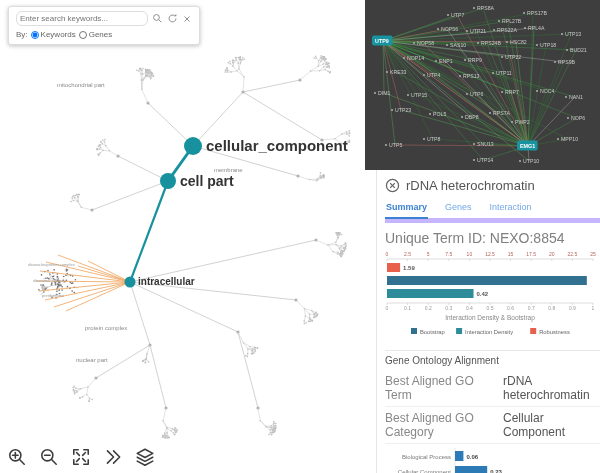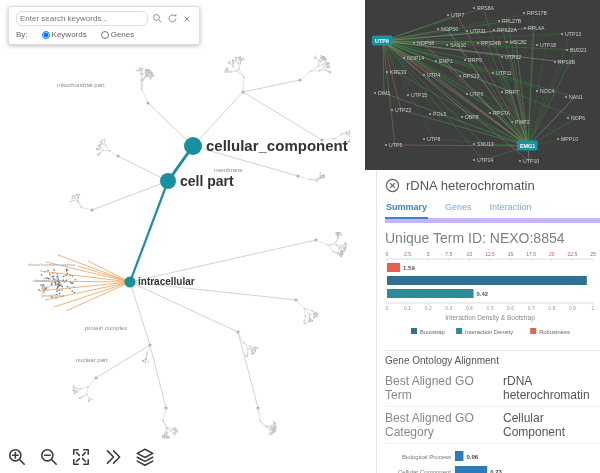--- a/index.html
+++ b/index.html
@@ -10,21 +10,21 @@
   #details-panel{position:absolute;left:376px;top:170px;width:235px;height:303px;background:#fff;
        border-left:1px solid #e6e6e6;box-sizing:border-box;padding:6px 8px;overflow:hidden;}
   
   #search-card{position:absolute;left:8px;top:6px;width:176px;background:#fff;border:1px solid #ddd;
        border-radius:3px;box-shadow:0 1px 4px rgba(0,0,0,.25);padding:4px 7px 5px;z-index:5;}
   .sc-title{font-size:10px;font-weight:bold;color:#333;margin-bottom:3px;}
   .sc-row{display:flex;align-items:center;gap:4px;}
   #search-input{flex:1;min-width:0;font-size:8px;padding:2px 3px;border:1px solid #ddd;border-radius:6px;
        color:#555;font-family:"Liberation Sans",sans-serif;}
   .sc-icon{display:inline-flex;cursor:pointer;}
-  .sc-row2{display:flex;align-items:center;gap:14px;margin-top:4px;font-size:8px;color:#666;}
+  .sc-row2{display:flex;align-items:center;gap:3px;margin-top:4px;font-size:8px;color:#666;}
   .sc-row2 label{display:inline-flex;align-items:flex-end;gap:2px;cursor:pointer;}
   .sc-row2 input{width:8px;height:8px;margin:0;}
   
   #toolbar{position:absolute;left:6px;bottom:4px;display:flex;gap:10px;align-items:center;z-index:5;}
   .tool{background:none;border:none;padding:0;width:22px;height:22px;cursor:pointer;}
   .tool svg{stroke:#3c3c3c;fill:none;stroke-width:1.4;stroke-linecap:round;stroke-linejoin:round;}
   
   .d-header{display:flex;align-items:center;gap:6px;margin-top:2px;}
   .d-title{font-size:13px;color:#555;font-weight:500;}
   .tabs{display:flex;gap:16px;margin-top:7px;border-bottom:5px solid #c4b5fd;}

